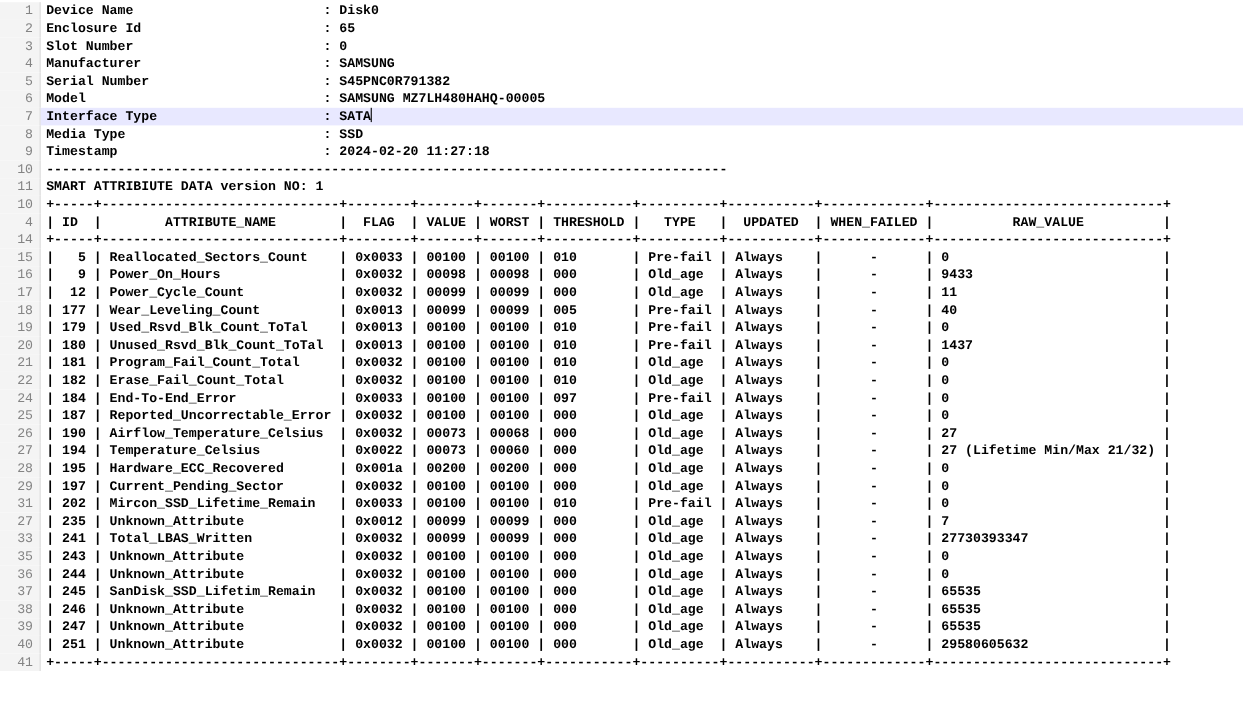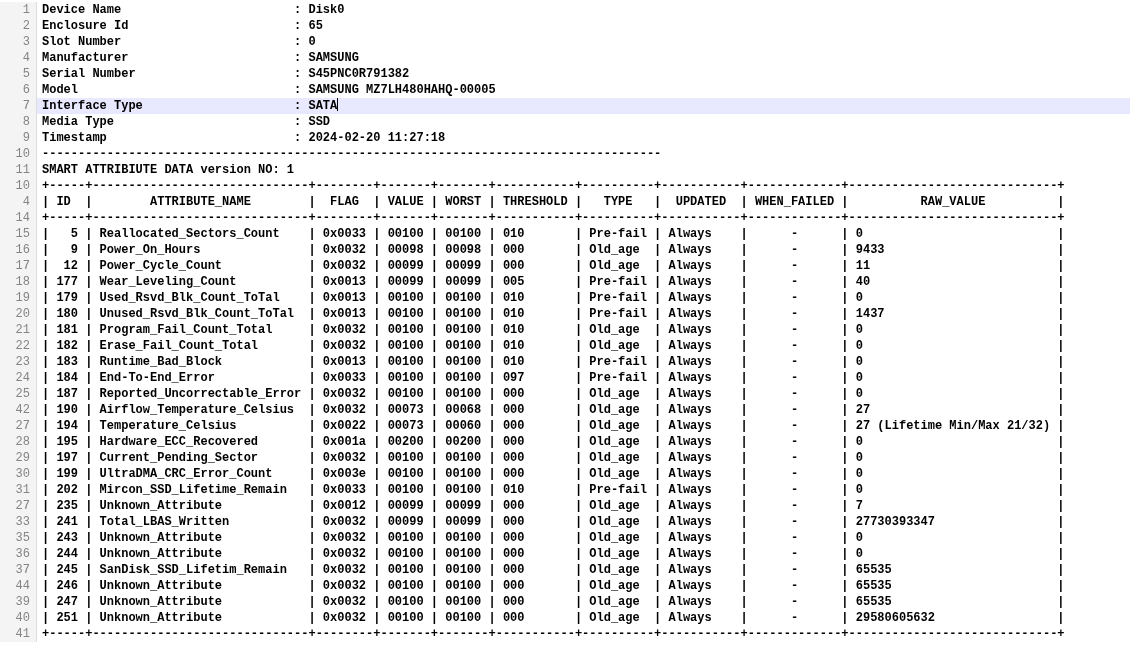--- a/index.html
+++ b/index.html
@@ -128,52 +128,44 @@
       </div>
       <div class="line">
         <span class="num">21</span>
         <span class="txt">| 181 | Program_Fail_Count_Total     | 0x0032 | 00100 | 00100 | 010       | Old_age  | Always    |      -      | 0                           |</span>
       </div>
       <div class="line">
         <span class="num">22</span>
         <span class="txt">| 182 | Erase_Fail_Count_Total       | 0x0032 | 00100 | 00100 | 010       | Old_age  | Always    |      -      | 0                           |</span>
       </div>
       <div class="line">
-        <span class="num">23</span>
-        <span class="txt">| 183 | Runtime_Bad_Block            | 0x0013 | 00100 | 00100 | 010       | Pre-fail | Always    |      -      | 0                           |</span>
-      </div>
-      <div class="line">
         <span class="num">24</span>
         <span class="txt">| 184 | End-To-End_Error             | 0x0033 | 00100 | 00100 | 097       | Pre-fail | Always    |      -      | 0                           |</span>
       </div>
       <div class="line">
         <span class="num">25</span>
         <span class="txt">| 187 | Reported_Uncorrectable_Error | 0x0032 | 00100 | 00100 | 000       | Old_age  | Always    |      -      | 0                           |</span>
       </div>
       <div class="line">
-        <span class="num">42</span>
+        <span class="num">26</span>
         <span class="txt">| 190 | Airflow_Temperature_Celsius  | 0x0032 | 00073 | 00068 | 000       | Old_age  | Always    |      -      | 27                          |</span>
       </div>
       <div class="line">
         <span class="num">27</span>
         <span class="txt">| 194 | Temperature_Celsius          | 0x0022 | 00073 | 00060 | 000       | Old_age  | Always    |      -      | 27 (Lifetime Min/Max 21/32) |</span>
       </div>
       <div class="line">
         <span class="num">28</span>
         <span class="txt">| 195 | Hardware_ECC_Recovered       | 0x001a | 00200 | 00200 | 000       | Old_age  | Always    |      -      | 0                           |</span>
       </div>
       <div class="line">
         <span class="num">29</span>
         <span class="txt">| 197 | Current_Pending_Sector       | 0x0032 | 00100 | 00100 | 000       | Old_age  | Always    |      -      | 0                           |</span>
       </div>
       <div class="line">
-        <span class="num">30</span>
-        <span class="txt">| 199 | UltraDMA_CRC_Error_Count     | 0x003e | 00100 | 00100 | 000       | Old_age  | Always    |      -      | 0                           |</span>
-      </div>
-      <div class="line">
         <span class="num">31</span>
         <span class="txt">| 202 | Mircon_SSD_Lifetime_Remain   | 0x0033 | 00100 | 00100 | 010       | Pre-fail | Always    |      -      | 0                           |</span>
       </div>
       <div class="line">
         <span class="num">27</span>
         <span class="txt">| 235 | Unknown_Attribute            | 0x0012 | 00099 | 00099 | 000       | Old_age  | Always    |      -      | 7                           |</span>
       </div>
       <div class="line">
         <span class="num">33</span>
         <span class="txt">| 241 | Total_LBAS_Written           | 0x0032 | 00099 | 00099 | 000       | Old_age  | Always    |      -      | 27730393347                 |</span>
@@ -184,21 +176,21 @@
       </div>
       <div class="line">
         <span class="num">36</span>
         <span class="txt">| 244 | Unknown_Attribute            | 0x0032 | 00100 | 00100 | 000       | Old_age  | Always    |      -      | 0                           |</span>
       </div>
       <div class="line">
         <span class="num">37</span>
         <span class="txt">| 245 | SanDisk_SSD_Lifetim_Remain   | 0x0032 | 00100 | 00100 | 000       | Old_age  | Always    |      -      | 65535                       |</span>
       </div>
       <div class="line">
-        <span class="num">44</span>
+        <span class="num">38</span>
         <span class="txt">| 246 | Unknown_Attribute            | 0x0032 | 00100 | 00100 | 000       | Old_age  | Always    |      -      | 65535                       |</span>
       </div>
       <div class="line">
         <span class="num">39</span>
         <span class="txt">| 247 | Unknown_Attribute            | 0x0032 | 00100 | 00100 | 000       | Old_age  | Always    |      -      | 65535                       |</span>
       </div>
       <div class="line">
         <span class="num">40</span>
         <span class="txt">| 251 | Unknown_Attribute            | 0x0032 | 00100 | 00100 | 000       | Old_age  | Always    |      -      | 29580605632                 |</span>
       </div>

